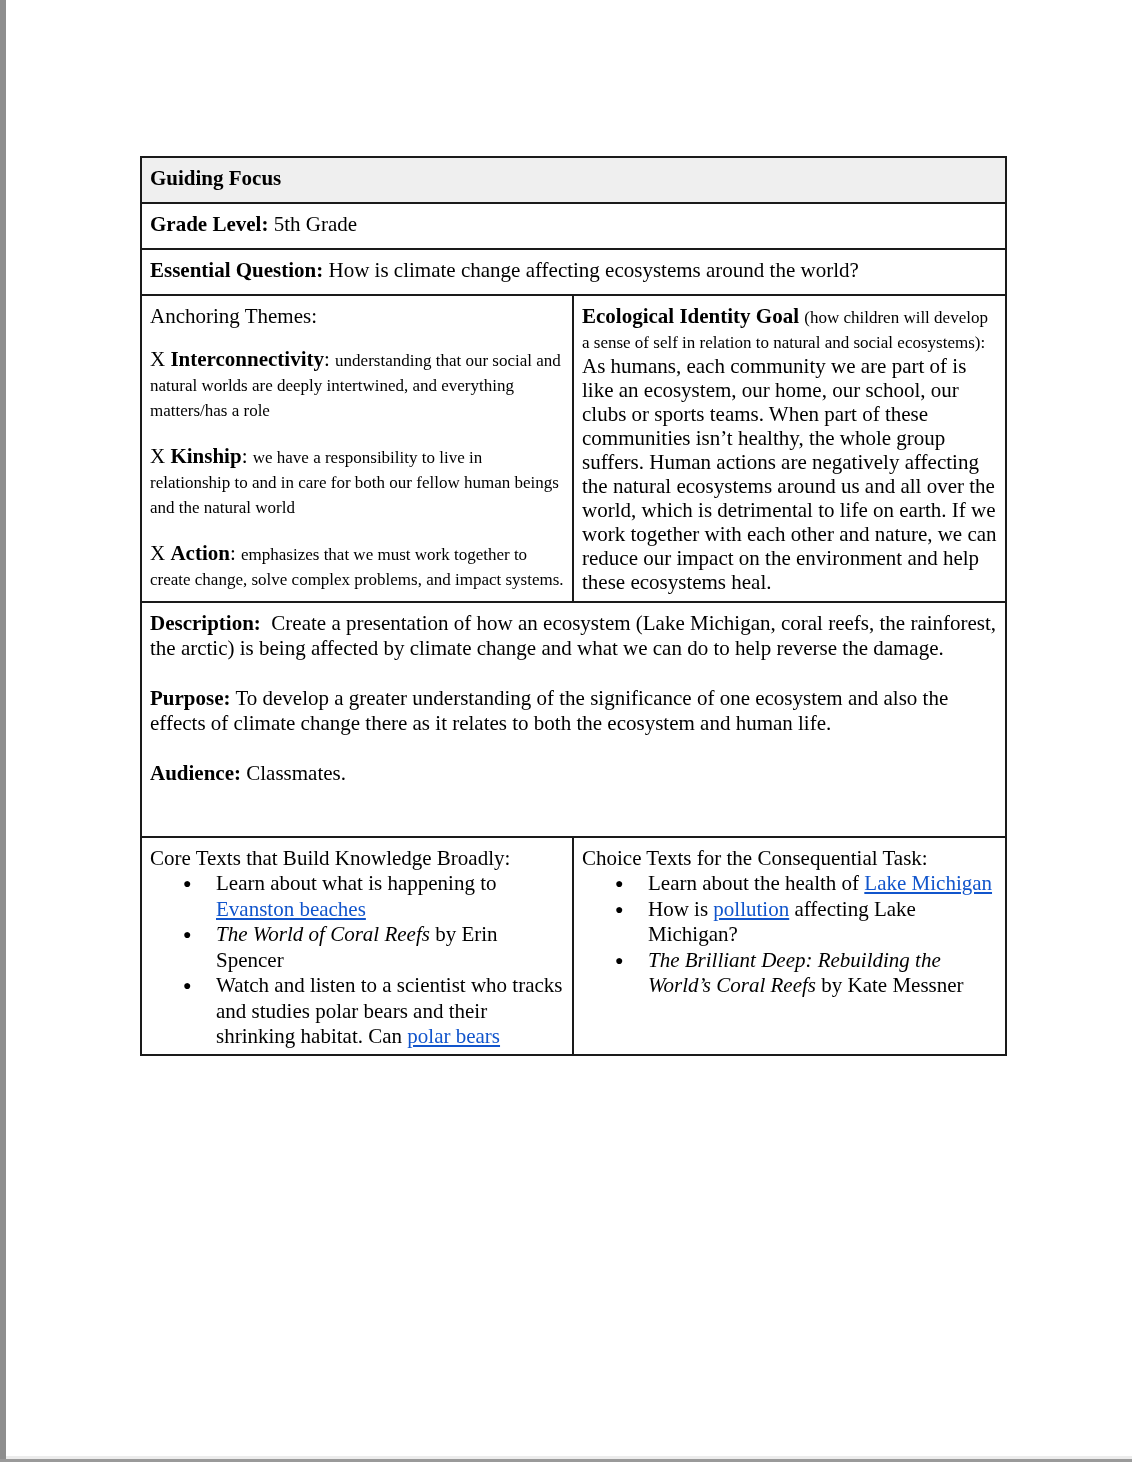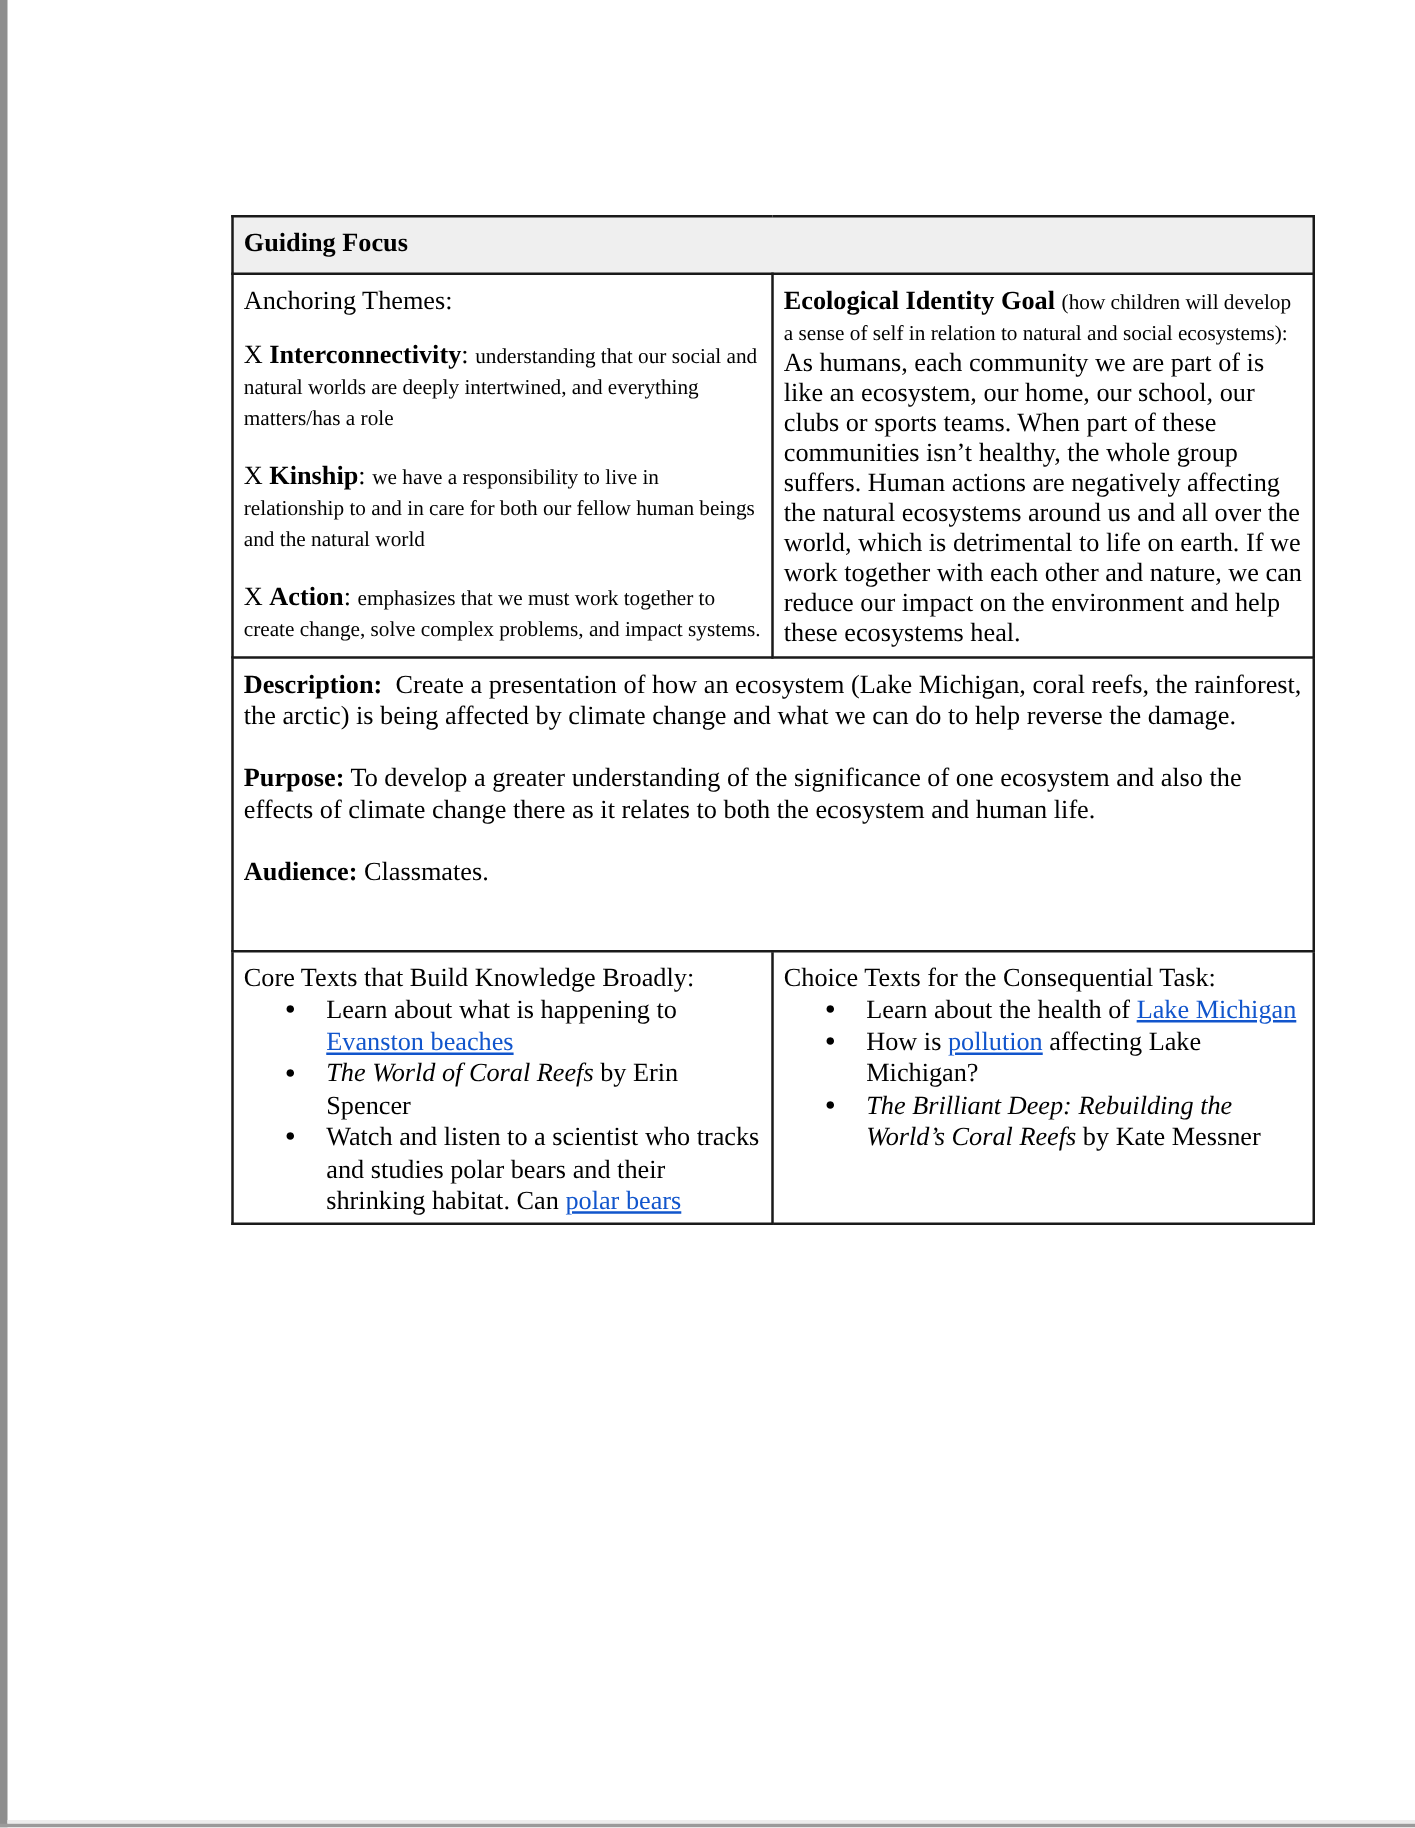--- a/index.html
+++ b/index.html
@@ -6,22 +6,22 @@
   body {
     width: 1132px; height: 1462px; position: relative; overflow: hidden;
     background: #ffffff;
     font-family: "Liberation Serif", serif; color: #000;
   }
   .left-bar { position: absolute; left: 0; top: 0; width: 6px; height: 1462px; background: #8e8e8e; }
   .bottom-bar { position: absolute; left: 0; bottom: 0; width: 1132px; height: 3px; background: #9a9a9a; }
   .bottom-light { position: absolute; left: 6px; bottom: 3px; width: 1126px; height: 3px; background: #ececec; }
 
   table.doc {
-    position: absolute; left: 140px; top: 172px; width: 865px;
-    border-collapse: collapse; table-layout: fixed; margin-left: 45px;
+    position: absolute; left: 140px; top: 156px; width: 865px;
+    border-collapse: collapse; table-layout: fixed;
   }
   table.doc td {
     border: 2px solid #1a1a1a; vertical-align: top;
     padding: 8px 8px 7px 8px; font-size: 21px; line-height: 25px;
   }
   .shade { background: #efefef; }
   .row-h { height: 29px; }
   b { font-weight: bold; }
   .small { font-size: 17px; line-height: 22px; }
   .theme { margin-top: 22px; }
@@ -45,20 +45,32 @@
 <div class="bottom-bar"></div>
 
 <table class="doc">
   <colgroup>
       <col style="width:432px">
       <col style="width:433px">
     </colgroup>
   <tbody>
       <tr>
     <td colspan="2" class="shade row-h"><b>Guiding Focus</b></td>
+  </tr>
+  <tr>
+    <td colspan="2" class="row-h">
+      <b>Grade Level:</b>
+      <span>5th Grade</span>
+    </td>
+  </tr>
+  <tr>
+    <td colspan="2" class="row-h">
+      <b>Essential Question:</b>
+      <span>How is climate change affecting ecosystems around the world?</span>
+    </td>
   </tr>
   <tr>
     <td>
       <div>Anchoring Themes:</div>
       <div class="theme-first">
         <span>X</span> <b>Interconnectivity</b><span>:</span>
         <span class="small">understanding that our social and natural worlds are deeply intertwined, and everything matters/has a role</span>
       </div>
       <div class="theme">
         <span>X</span> <b>Kinship</b><span>:</span>

